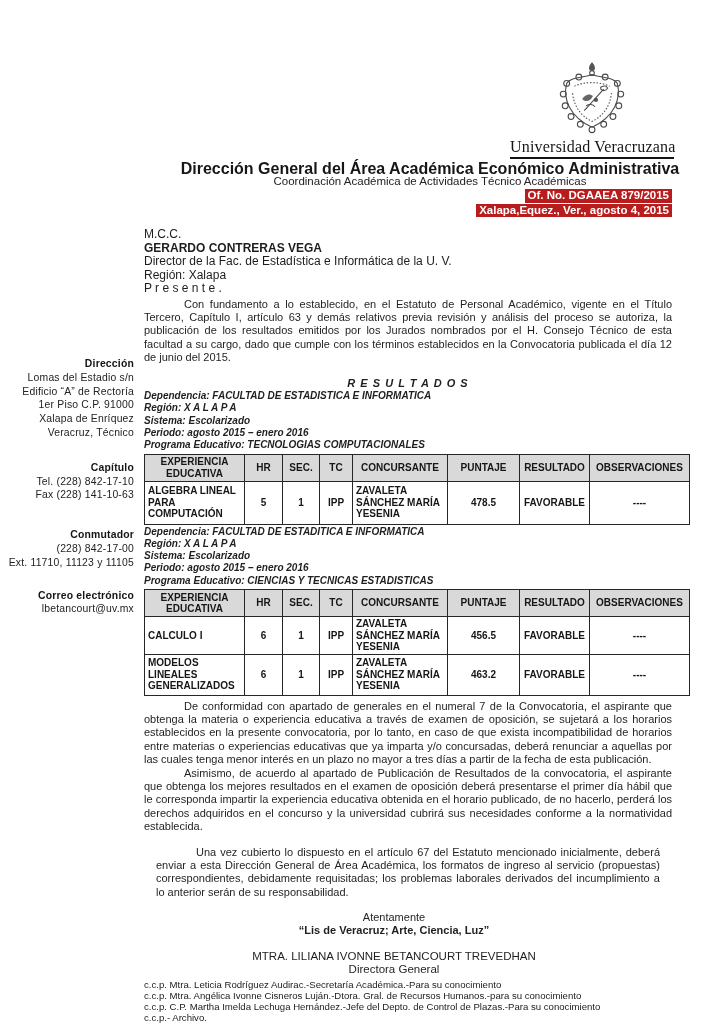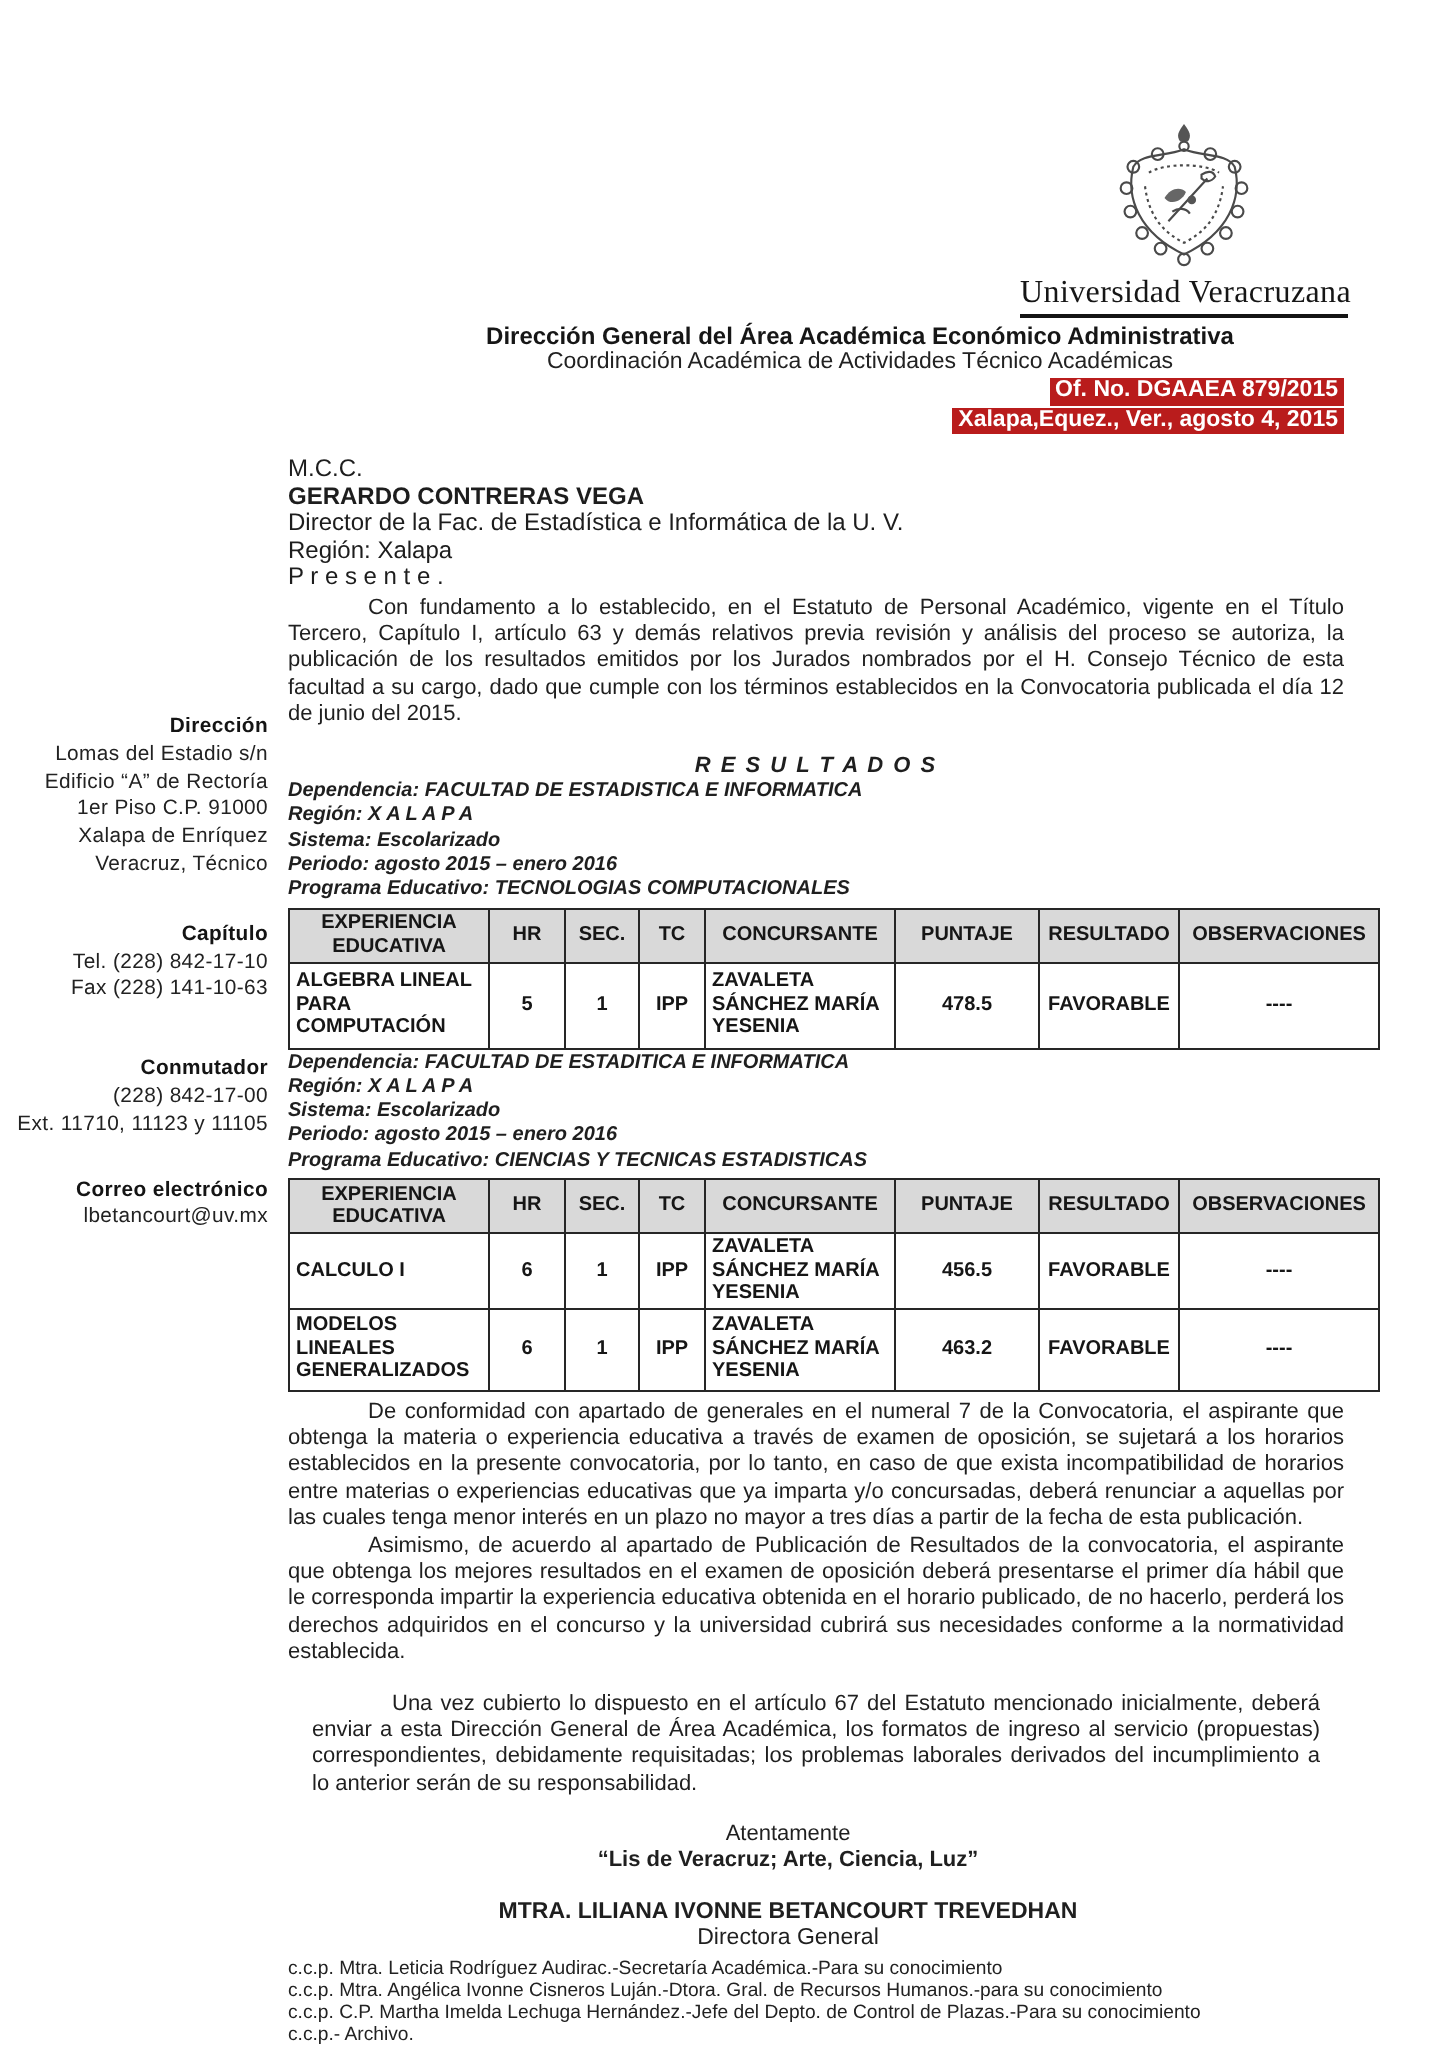--- a/index.html
+++ b/index.html
@@ -6,21 +6,21 @@
   .page{position:relative;width:724px;height:1024px;background:#ffffff;
         font-family:"Liberation Sans",sans-serif;color:#1f1f1f;overflow:hidden;margin:0 auto;}
 
   
   .header-right{position:absolute;top:60px;right:50px;width:164px;text-align:center;}
   .seal-wrap{display:block;height:78px;}
   .uv-wordmark{font-family:"Liberation Serif",serif;font-size:16px;letter-spacing:.2px;
                color:#161616;border-bottom:2px solid #141414;padding-bottom:1px;white-space:nowrap;}
 
   .header-center{position:absolute;top:162px;left:150px;width:560px;text-align:center;line-height:13px;}
-  .hdr-line1{font-weight:bold;font-size:12px;color:#161616;}
+  .hdr-line1{font-weight:bold;font-size:16px;color:#161616;}
   .hdr-line2{font-size:11.5px;color:#222;}
 
   .badges{position:absolute;top:188px;right:52px;text-align:right;}
   .badge{display:block;width:fit-content;margin-left:auto;margin-top:1px;background:#b91c1c;
          color:#fff;font-weight:bold;font-size:11.5px;line-height:12.5px;padding:0 3px 1px;}
 
   
   .sidebar{position:absolute;top:357px;left:0;width:134px;text-align:right;
            font-size:10.4px;line-height:13.8px;color:#222;letter-spacing:.2px;}
   .sb-title{font-weight:bold;color:#141414;}
@@ -40,21 +40,21 @@
   table.results{border-collapse:collapse;table-layout:fixed;width:545px;margin:2px 0 1px;}
   table.results th,table.results td{border:1.4px solid #262626;padding:1px 3px;
       font-size:10px;line-height:11.5px;vertical-align:middle;overflow:hidden;}
   table.results th{background:#d9d9d9;font-weight:bold;text-align:center;height:24px;color:#161616;}
   table.results td{font-weight:bold;color:#161616;}
   td.c{text-align:center;} td.l{text-align:left;}
   tr.h40 td{height:40px;} tr.h34 td{height:34px;} tr.h38 td{height:38px;}
 
   .center-block{text-align:center;font-size:11px;line-height:13px;margin-top:3px;padding-right:28px;}
   .motto{font-weight:bold;}
-  .signer-name{font-weight:bold;font-size:11.5px;margin-top:13px;}
+  .signer-name{font-weight:normal;font-size:11.5px;margin-top:13px;}
   .signer-title{font-size:11.5px;}
   .ccp{font-size:9.6px;line-height:10.9px;margin-top:4px;text-align:left;color:#222;}
 </style>
 </head>
 <body>
 
 <div class="page">
 
   <div class="header-right">
     <span class="seal-wrap">

